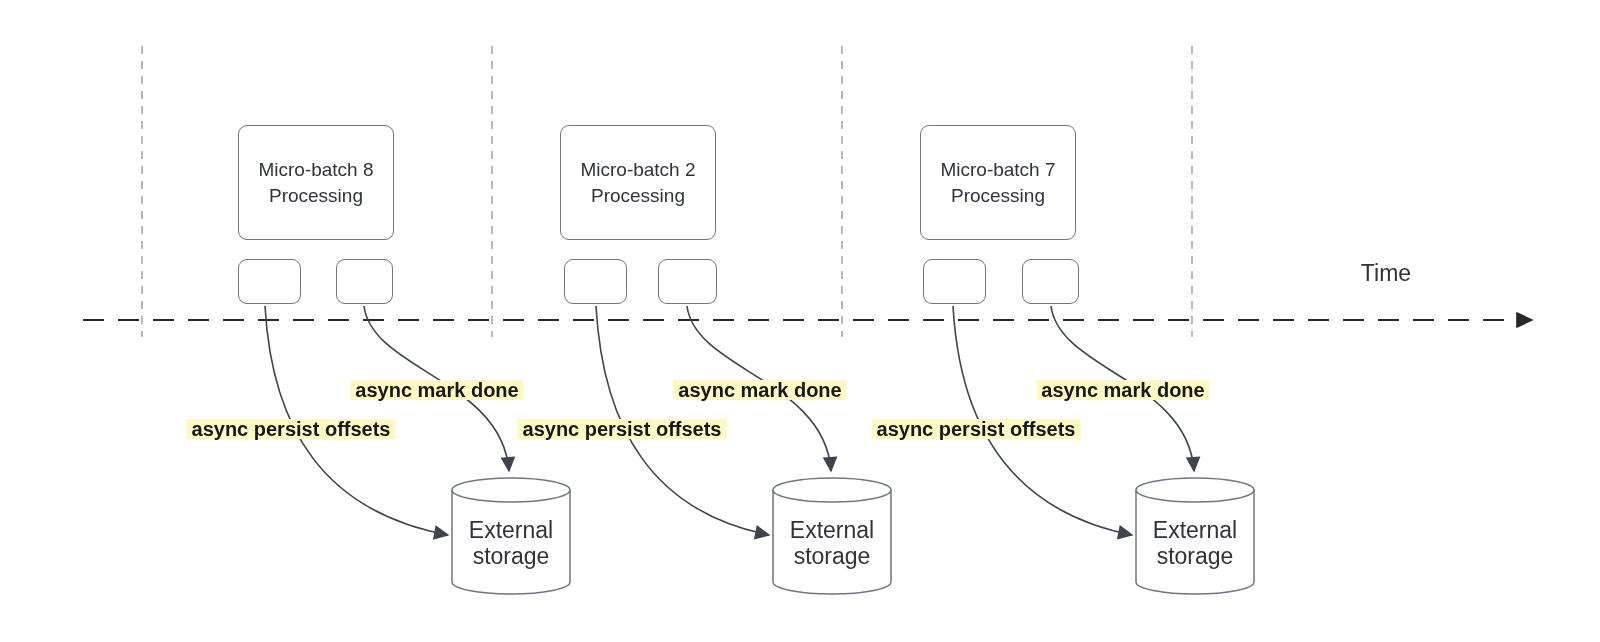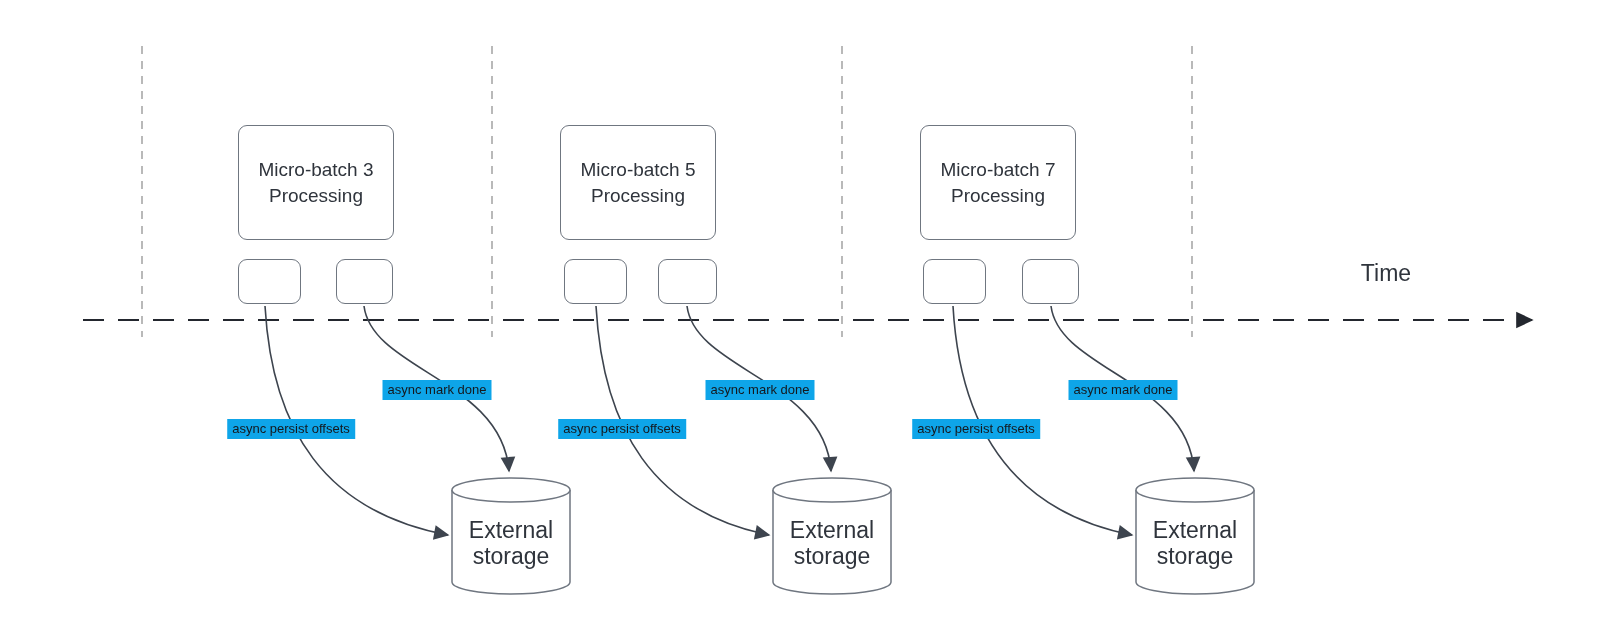--- a/index.html
+++ b/index.html
@@ -32,24 +32,24 @@
   .sub-box {
     position: absolute;
     height: 43px;
     border: 1.5px solid #6f7680;
     border-radius: 9px;
     background: #ffffff;
   }
   .curve-label {
     position: absolute;
     transform: translateX(-50%);
-    background: #0ea5e9;
+    background: #fef9c3;
     padding: 1px 5px;
-    font-size: 13px;
-    font-weight: 400;
+    font-size: 20px;
+    font-weight: 700;
     color: #15181d;
     white-space: nowrap;
     line-height: 18px;
   }
   .cyl-text {
     position: absolute;
     transform: translateX(-50%);
     text-align: center;
     font-size: 23px;
     line-height: 26px;
@@ -104,36 +104,36 @@
 
     <path d="M596 306 C603 430 654 512 769 535" stroke="#3d444e" stroke-width="1.6" fill="none" marker-end="url(#arrowHead)"></path>
     <path d="M687 306 C695 370 825 380 831 471" stroke="#3d444e" stroke-width="1.6" fill="none" marker-end="url(#arrowHead)"></path>
 
     <path d="M953 306 C960 430 1015 512 1132 535" stroke="#3d444e" stroke-width="1.6" fill="none" marker-end="url(#arrowHead)"></path>
     <path d="M1051 306 C1059 370 1188 380 1194 471" stroke="#3d444e" stroke-width="1.6" fill="none" marker-end="url(#arrowHead)"></path>
   </svg>
 
   <div class="mb-box" style="left:238px; top:125px;">
     <div>
-      <div>Micro-batch 3</div>
+      <div>Micro-batch 8</div>
       <div>Processing</div>
     </div>
   </div>
   <div class="sub-box" style="left:238px; top:259px; width:61px;"></div>
   <div class="sub-box" style="left:336px; top:259px; width:55px;"></div>
   <div class="curve-label" style="left:291px; top:419px;">async persist offsets</div>
   <div class="curve-label" style="left:437px; top:380px;">async mark done</div>
   <div class="cyl-text" style="left:511px; top:517px;">
     <div>External</div>
     <div>storage</div>
   </div>
 
   <div class="mb-box" style="left:560px; top:125px;">
     <div>
-      <div>Micro-batch 5</div>
+      <div>Micro-batch 2</div>
       <div>Processing</div>
     </div>
   </div>
   <div class="sub-box" style="left:564px; top:259px; width:61px;"></div>
   <div class="sub-box" style="left:658px; top:259px; width:57px;"></div>
   <div class="curve-label" style="left:622px; top:419px;">async persist offsets</div>
   <div class="curve-label" style="left:760px; top:380px;">async mark done</div>
   <div class="cyl-text" style="left:832px; top:517px;">
     <div>External</div>
     <div>storage</div>

